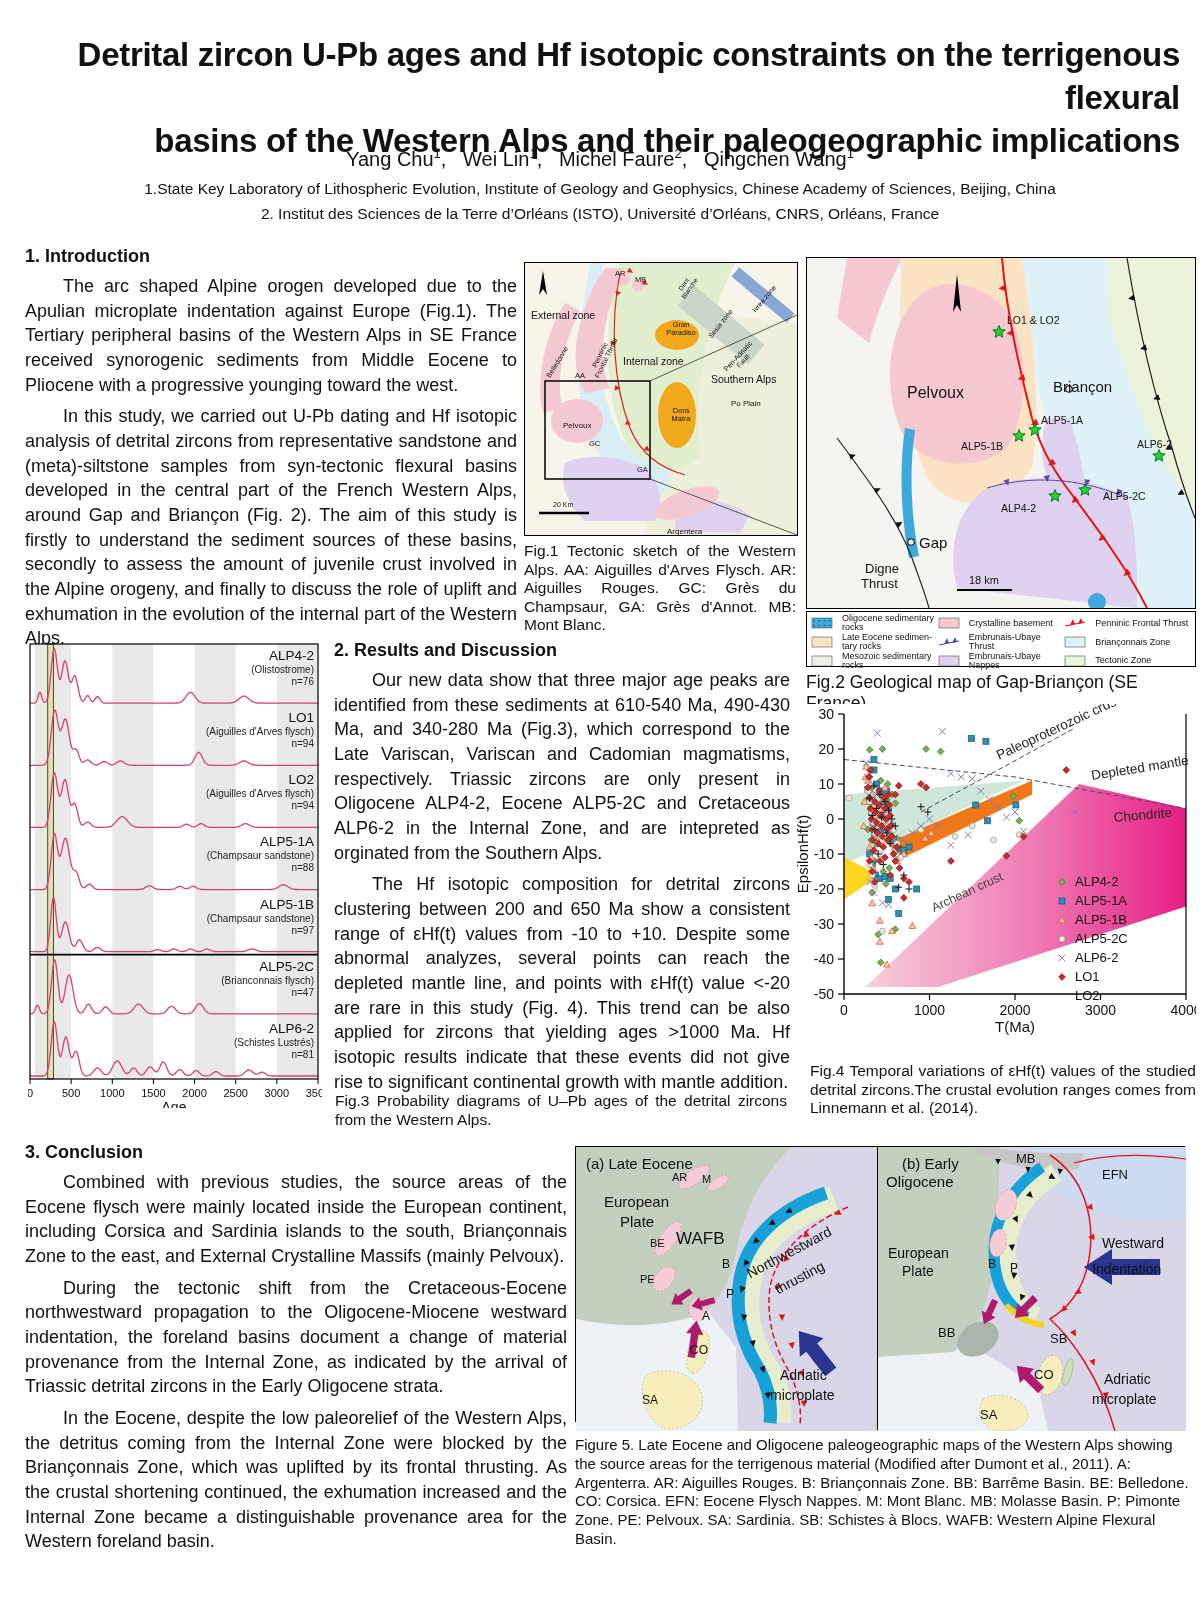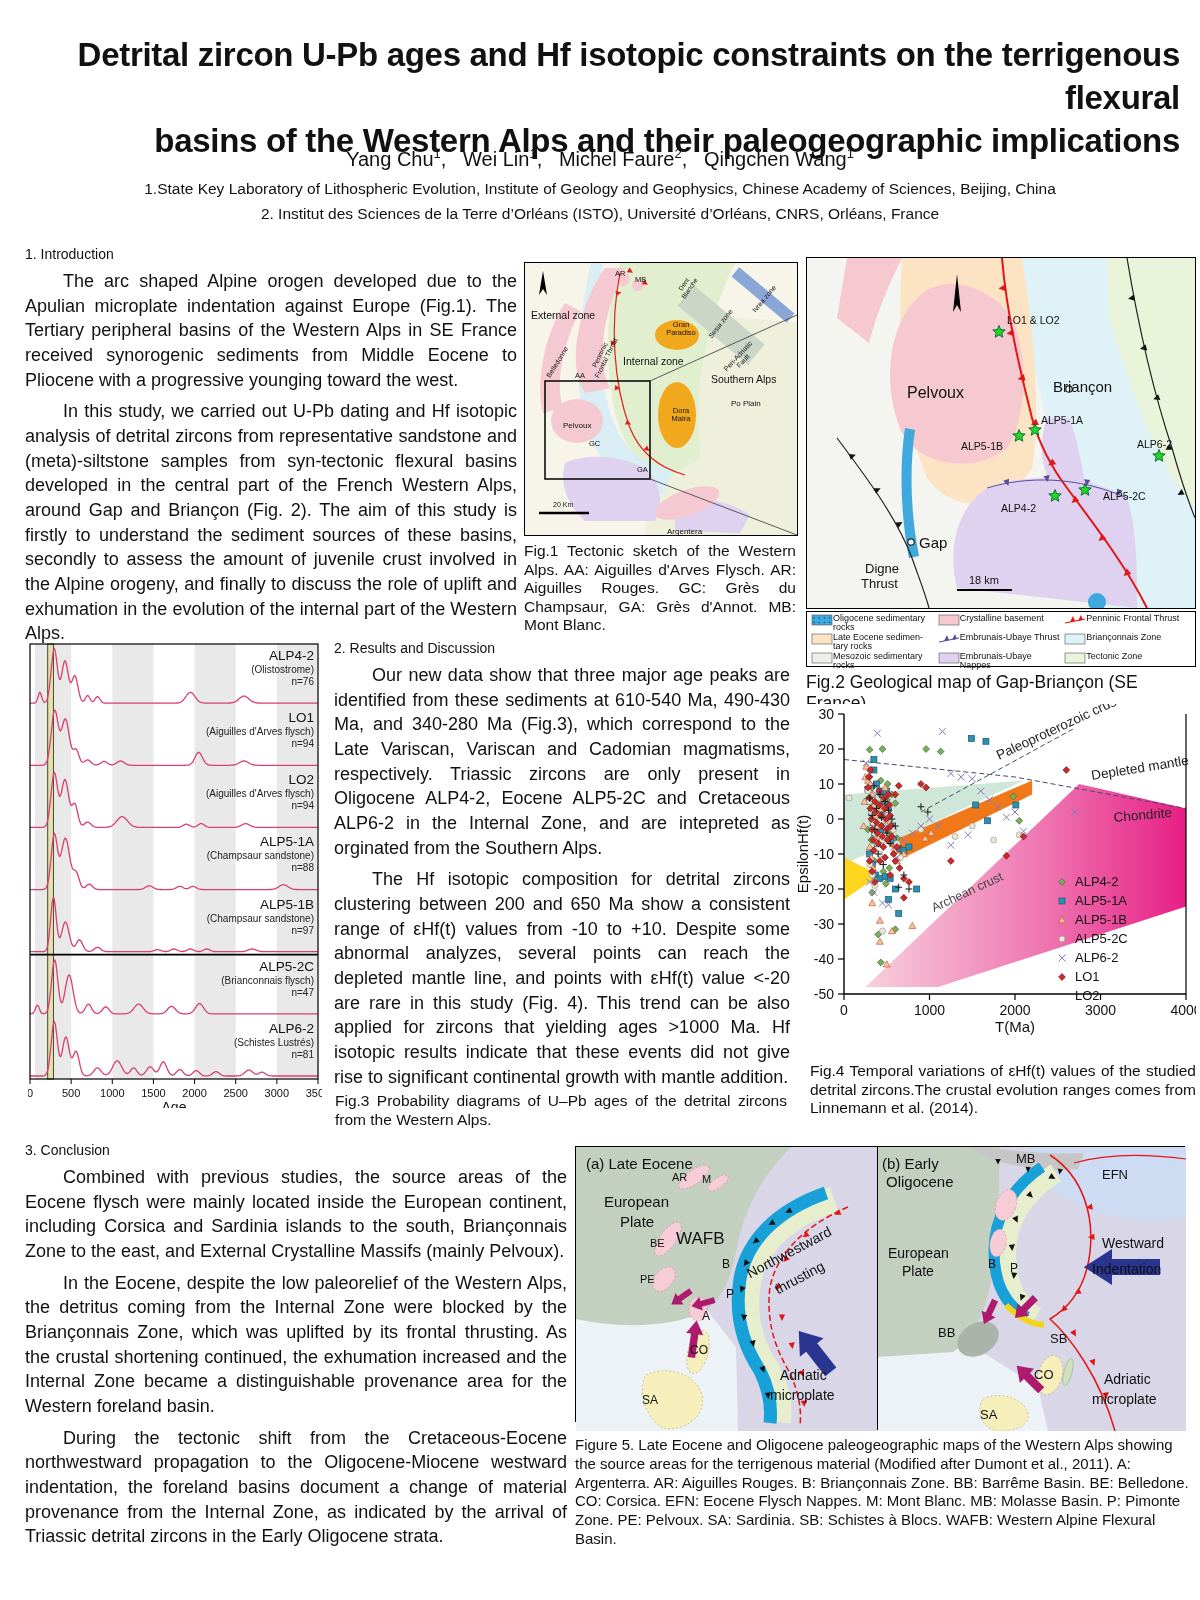--- a/index.html
+++ b/index.html
@@ -5,35 +5,35 @@
   html,body{margin:0;padding:0;}
   body{width:1200px;height:1600px;position:relative;background:#ffffff;
        font-family:"Liberation Sans",sans-serif;color:#111;overflow:hidden;}
   .abs{position:absolute;}
   #title{left:20px;top:34px;width:1160px;text-align:right;font-size:33px;font-weight:bold;line-height:1.3;letter-spacing:-0.3px;}
   #authors{left:20px;top:146px;width:1160px;text-align:center;font-size:20px;}
   #authors sup{font-size:13px;}
   .affil{left:20px;width:1160px;text-align:center;font-size:15.5px;}
   #affil1{top:180px;}
   #affil2{top:205px;}
-  h2.sec{font-size:14px;font-weight:normal;margin:0 0 7px 0;}
+  h2.sec{font-size:18px;font-weight:bold;margin:0 0 7px 0;}
   p.body{text-align:justify;font-size:18px;line-height:1.37;margin:0 0 7px 0;text-indent:38px;}
   .caption{font-size:15.5px;line-height:1.2;text-align:justify;}
   #intro{left:25px;top:246px;width:492px;}
   #results{left:334px;top:640px;width:456px;}
   #conclusion{left:25px;top:1142px;width:542px;}
   #fig3-box{left:28px;top:638px;width:294px;height:470px;}
   #fig3-caption{left:335px;top:1092px;width:452px;}
   #fig1-box{left:524px;top:262px;width:274px;height:274px;}
   #fig1-caption{left:524px;top:542px;width:272px;}
   #fig2-box{left:806px;top:257px;width:390px;height:352px;}
   #fig2-legend{left:806px;top:611px;width:390px;height:56px;border:1.5px solid #000;box-sizing:border-box;
                display:grid;grid-template-rows:repeat(3,1fr);grid-auto-flow:column;grid-template-columns:repeat(3,1fr);
                padding:2px 4px;background:#fff;}
-  .lg-item{display:flex;align-items:flex-start;gap:0;font-size:9px;line-height:1.05;}
+  .lg-item{display:flex;align-items:center;gap:9px;font-size:9px;line-height:1.05;}
   .lg-item .sw{flex:0 0 auto;}
   #fig2-caption{left:806px;top:672px;width:392px;font-size:17.5px;}
   #fig4-box{left:794px;top:704px;width:402px;height:334px;}
   #fig4-legend{left:1056px;top:872px;width:140px;}
   .f4row{display:flex;align-items:center;gap:7px;height:19px;font-size:13px;}
   #fig4-caption{left:810px;top:1062px;width:386px;}
   #fig5a{left:575px;top:1146px;width:304px;height:276px;}
   #fig5b{left:877px;top:1146px;width:308px;height:284px;}
   #fig5-caption{left:575px;top:1436px;width:620px;font-size:15px;line-height:1.25;text-align:left;}
   .figframe{border:1.2px solid #000;box-sizing:border-box;background:#fff;position:absolute;}
@@ -317,22 +317,22 @@
       <line x1="290" y1="441" x2="290" y2="446" stroke="#000" stroke-width="1"></line>
       <text x="290" y="459" text-anchor="middle" font-size="11" fill="#111">3500</text>
       <text x="146" y="474" text-anchor="middle" font-size="14" fill="#111">Age</text>
     </svg>
 </div>
 <div class="abs caption" id="fig3-caption">Fig.3 Probability diagrams of U–Pb ages of the detrital zircons from the Western Alps.</div>
 
 <div class="abs" id="conclusion">
   <h2 class="sec">3. Conclusion</h2>
   <p class="body">Combined with previous studies, the source areas of the Eocene flysch were mainly located inside the European continent, including Corsica and Sardinia islands to the south, Briançonnais Zone to the east, and External Crystalline Massifs (mainly Pelvoux).</p>
+  <p class="body">During the tectonic shift from the Cretaceous-Eocene northwestward propagation to the Oligocene-Miocene westward indentation, the foreland basins document a change of material provenance from the Internal Zone, as indicated by the arrival of Triassic detrital zircons in the Early Oligocene strata.</p>
   <p class="body">In the Eocene, despite the low paleorelief of the Western Alps, the detritus coming from the Internal Zone were blocked by the Briançonnais Zone, which was uplifted by its frontal thrusting. As the crustal shortening continued, the exhumation increased and the Internal Zone became a distinguishable provenance area for the Western foreland basin.</p>
-  <p class="body">During the tectonic shift from the Cretaceous-Eocene northwestward propagation to the Oligocene-Miocene westward indentation, the foreland basins document a change of material provenance from the Internal Zone, as indicated by the arrival of Triassic detrital zircons in the Early Oligocene strata.</p>
 </div>
 
 <div class="abs" id="fig4-box">
   <svg id="fig4-svg" width="402" height="334" viewBox="0 0 402 334">
     <rect x="0" y="0" width="402" height="334" fill="#fff"></rect>
     <polygon points="50,90.5 229.6,76.5 50,160.5" fill="#cfe7d8"></polygon>
     <polygon points="50,153.5 85.9,171 50,195.5" fill="#ffd61f"></polygon>
     <polygon points="92.8,139.5 238.1,76.5 238.1,90.5 109.9,153.5" fill="#f07818"></polygon>
     <defs>
       <linearGradient id="pinkgrad" x1="0" y1="0" x2="1" y2="0">
@@ -859,21 +859,21 @@
         <polygon points="0,-26 14,-6 6,-6 6,22 -6,22 -6,-6 -14,-6" fill="#ad1a6e"></polygon>
       </g>
     <g transform="translate(148,160) rotate(225) scale(0.6)">
         <polygon points="0,-26 14,-6 6,-6 6,22 -6,22 -6,-6 -14,-6" fill="#ad1a6e"></polygon>
       </g>
     <g transform="translate(152,232) rotate(315) scale(0.72)">
         <polygon points="0,-26 14,-6 6,-6 6,22 -6,22 -6,-6 -14,-6" fill="#ad1a6e"></polygon>
       </g>
   </svg>
   <div id="fig5b-labels">
-      <span class="map-label" style="left: 4px; top: 8px; font-size: 15px;">(b) Early</span>
+      <span class="map-label" style="left: 24px; top: 8px; font-size: 15px;">(b) Early</span>
       <span class="map-label" style="left: 8px; top: 26px; font-size: 15px;">Oligocene</span>
       <span class="map-label" style="left: 138px; top: 4px; font-size: 13px;">MB</span>
       <span class="map-label" style="left: 224px; top: 20px; font-size: 13px;">EFN</span>
       <span class="map-label" style="left: 10px; top: 98px; font-size: 14px;">European</span>
       <span class="map-label" style="left: 24px; top: 116px; font-size: 14px;">Plate</span>
       <span class="map-label" style="left: 110px; top: 110px; font-size: 12px;">B</span>
       <span class="map-label" style="left: 132px; top: 114px; font-size: 12px;">P</span>
       <span class="map-label" style="left: 60px; top: 178px; font-size: 13px;">BB</span>
       <span class="map-label" style="left: 172px; top: 184px; font-size: 13px;">SB</span>
       <span class="map-label" style="left: 156px; top: 220px; font-size: 13px;">CO</span>

